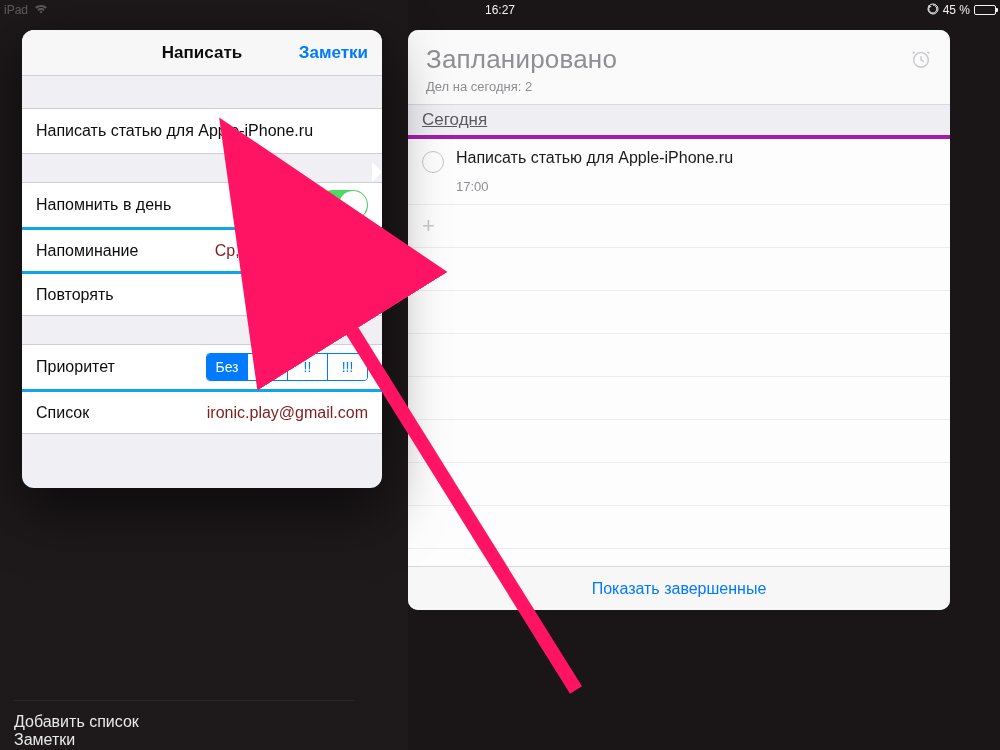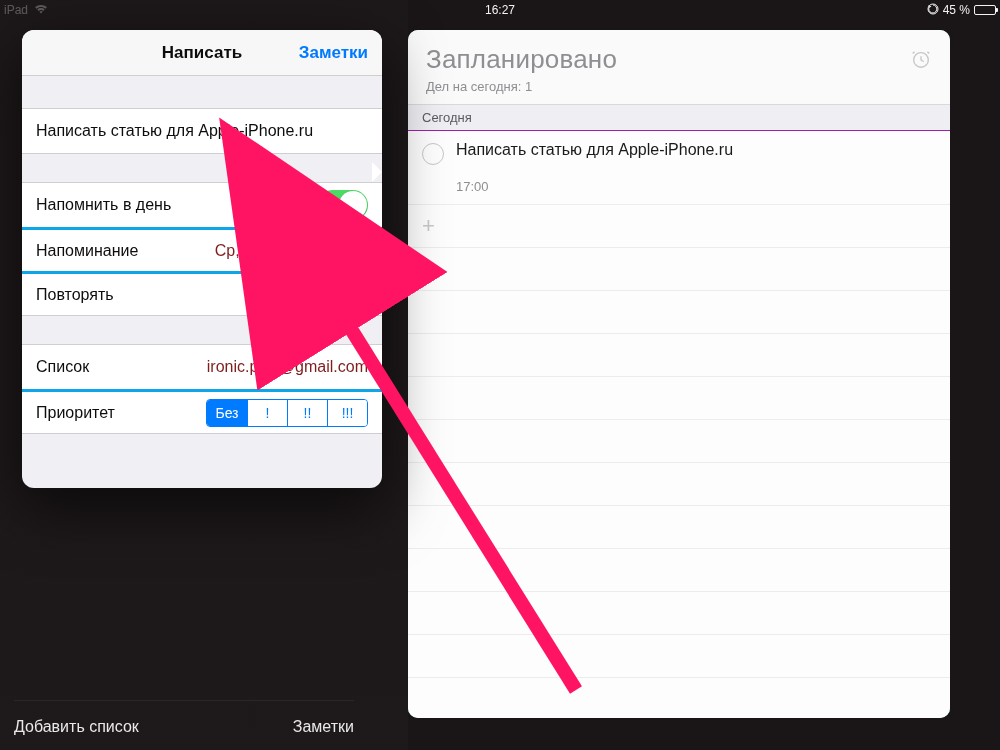--- a/index.html
+++ b/index.html
@@ -24,63 +24,64 @@
     position: relative; display: inline-block;
   }
   .battery::after {
     content: ""; position: absolute; right: -3px; top: 2px; width: 2px; height: 4px;
     background: #f2f2f2; border-radius: 0 1px 1px 0;
   }
   .battery .fill { height: 100%; width: 45%; background: #f2f2f2; }
 
   
   .maincard {
-    position: absolute; top: 30px; left: 408px; width: 542px; height: 688px;
+    position: absolute; top: 30px; left: 408px; width: 542px; height: 580px;
     background: #86efac; border-radius: 10px; overflow: hidden;
     display: flex; flex-direction: column;
   }
   .maincard-head {
     padding: 14px 18px 10px 18px;
     border-bottom: 1px solid #d9d9d9;
     background: #fafafa;
     position: relative;
   }
   .maincard-head h1 { font-size: 26px; font-weight: 300; color: #8e8e93; letter-spacing: 0.2px; }
   .maincard-head .sub { font-size: 13px; color: #8e8e93; margin-top: 4px; }
   .clock-icon { position: absolute; top: 18px; right: 18px; color: #c7c7cc; }
   .section-label {
-    background: #efeef3; font-size: 13px; color: #5b5b5e; font-weight: 500;
-    padding: 5px 14px; border-bottom: 1px solid #a21caf;
+    background: #efeef3; font-size: 17px; color: #5b5b5e; font-weight: 500;
+    padding: 5px 14px; border-bottom: 4px solid #a21caf; text-decoration: underline;
   }
   .remlist { flex: 1; overflow: hidden; background: #fdfdfd; }
   .remrow { display: flex; align-items: flex-start; padding: 10px 14px; gap: 12px; border-bottom: 1px solid #ececec; }
   .remrow .circ {
     width: 22px; height: 22px; border: 1.5px solid #c7c7cc; border-radius: 50%;
     flex-shrink: 0; margin-top: 2px;
   }
   .remrow .txt { font-size: 16px; color: #1a1a1a; }
-  .remrow .time { font-size: 13px; color: #8e8e93; margin-top: 20px; }
+  .remrow .time { font-size: 13px; color: #8e8e93; margin-top: 12px; }
   .addrow { padding: 8px 14px; color: #c7c7cc; font-size: 22px; font-weight: 200; border-bottom: 1px solid #ececec; }
   .lines .line { height: 43px; border-bottom: 1px solid #ececec; }
   .maincard-foot {
     height: 44px; border-top: 1px solid #d9d9d9; display: flex; align-items: center; justify-content: center;
     background: #f7f7f7;
   }
   .maincard-foot a { color: #007aff; font-size: 16px; }
 
   
   .leftdim {
     position: absolute; left: 0; top: 0; bottom: 0; width: 408px;
     background: linear-gradient(0deg, rgba(30,25,26,0.9), rgba(30,25,26,0.7));
   }
   .sidebar-actions {
     position: absolute; left: 14px; bottom: 10px; width: 340px; height: 40px;
-    display: flex; align-items: center; justify-content: space-between;
+    display: flex; align-items: flex-start; justify-content: space-between;
     color: #e9e9ea; font-size: 16px; border-top: 1px solid rgba(255,255,255,0.06);
     padding-top: 12px;
+    flex-direction: column;
   }
 
   
   .popover {
     position: absolute; top: 30px; left: 22px; width: 360px; height: 458px;
     background: #efeff4; border-radius: 12px; box-shadow: 0 20px 60px rgba(0,0,0,0.6);
     overflow: hidden;
   }
   .popover::after {
     content: ""; position: absolute; right: -10px; top: 132px;
@@ -160,21 +161,21 @@
 <div class="leftdim">
   <div class="sidebar-actions">
     <span>Добавить список</span>
     <span>Заметки</span>
   </div>
 </div>
 
 <div class="maincard">
   <div class="maincard-head">
     <h1>Запланировано</h1>
-    <div class="sub">Дел на сегодня: 1</div>
+    <div class="sub">Дел на сегодня: 2</div>
     <span class="clock-icon">
       <svg width="22" height="22" viewBox="0 0 24 24" fill="none" stroke="#c7c7cc" stroke-width="1.5">
         <circle cx="12" cy="13" r="8"></circle>
           <path d="M12 9v4l3 2"></path>
         <path d="M5 4l-2 2M19 4l2 2"></path>
       </svg>
     </span>
   </div>
   <div class="section-label">Сегодня</div>
   <div class="remlist">
@@ -192,20 +193,23 @@
         <div class="line"></div>
       <div class="line"></div>
         <div class="line"></div>
         <div class="line"></div>
       <div class="line"></div>
         <div class="line"></div>
         <div class="line"></div>
       <div class="line"></div>
     </div>
   </div>
+  <div class="maincard-foot">
+    <a>Показать завершенные</a>
+  </div>
 </div>
 
 <div class="popover">
   <div class="pop-head">
     <span class="title">Написать</span>
     <span class="done">Заметки</span>
   </div>
 
   <div class="spacer-top"></div>
 
@@ -232,31 +236,31 @@
       <span class="chevron">
         <svg width="8" height="14" viewBox="0 0 8 14">
             <path d="M1 1l6 6-6 6" fill="none" stroke="#c7c7cc" stroke-width="2"></path>
           </svg>
       </span>
     </div>
   </div>
 
   <div class="cell-group">
     <div class="cell">
-      <span class="label">Список</span>
-      <span class="value">ironic.play@gmail.com</span>
-    </div>
-    <div class="cell">
       <span class="label">Приоритет</span>
       <span class="seg">
         <button class="sel">Без</button>
         <button>!</button>
         <button>!!</button>
         <button>!!!</button>
       </span>
+    </div>
+    <div class="cell">
+      <span class="label">Список</span>
+      <span class="value">ironic.play@gmail.com</span>
     </div>
   </div>
 </div>
 
 <svg class="arrow-svg" width="1000" height="750">
   <defs>
     <marker id="arrh" markerWidth="22" markerHeight="22" refX="6" refY="11" orient="auto">
       <path d="M0,3 L0,19 L18,11 Z" fill="#ff1463"></path>
     </marker>
   </defs>

